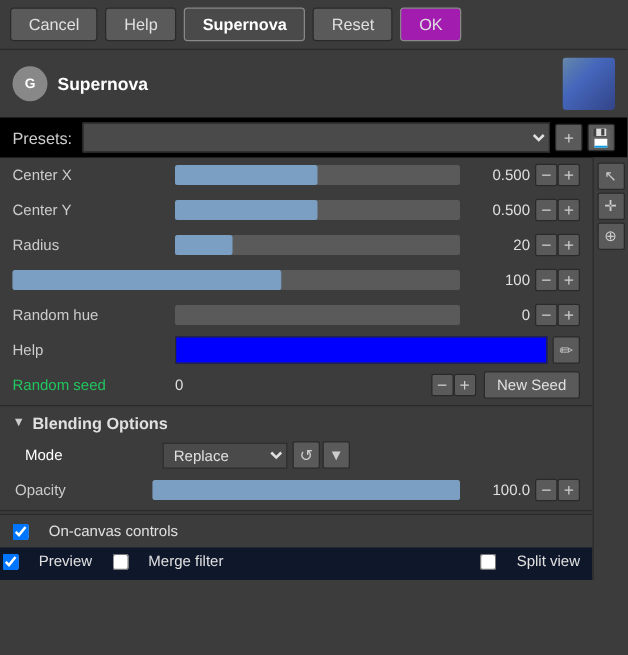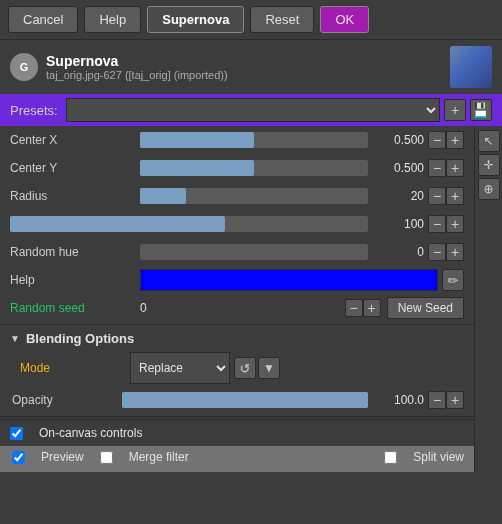--- a/index.html
+++ b/index.html
@@ -77,21 +77,21 @@
       width: 100%;
       height: 100%;
       background: linear-gradient(135deg, #6688aa 0%, #4466bb 40%, #334488 100%);
     }
 
     
     .presets-row {
       display: flex;
       align-items: center;
       padding: 4px 10px;
-      background: #6d28d9;
+      background: #000000;
       gap: 4px;
     }
     .presets-label { color: #ccc; margin-right: 4px; }
     .presets-select {
       flex: 1;
       background: #4a4a4a;
       border: 1px solid #2a2a2a;
       color: #e0e0e0;
       padding: 2px 4px;
       font-size: 12px;
@@ -244,31 +244,31 @@
     }
 
     .blend-row {
       display: flex;
       align-items: center;
       padding: 2px 10px 2px 20px;
       min-height: 28px;
     }
     .blend-label {
       width: 110px;
-      color: #eab308;
+      color: #ffffff;
       font-size: 12px;
       flex-shrink: 0;
     }
     .mode-select {
       background: #4a4a4a;
       border: 1px solid #2a2a2a;
       color: #e0e0e0;
       padding: 2px 4px;
       font-size: 12px;
-      height: 32px;
+      height: 21px;
       cursor: pointer;
       width: 100px;
     }
     .reset-mode-btn {
       width: 22px;
       height: 22px;
       background: #5a5a5a;
       border: 1px solid #2a2a2a;
       color: #ccc;
       display: flex;
@@ -347,22 +347,22 @@
     }
     .checkbox-label input[type="checkbox"] {
       width: 13px;
       height: 13px;
       cursor: pointer;
     }
 
     .bottom-row2 {
       display: flex;
       align-items: center;
-      padding: 4px 10px 8px 12px;
-      background: #737373;
+      padding: 4px 10px 8px 2px;
+      background: #0f172a;
       gap: 16px;
     }
 
     
     .main-content {
       display: flex;
     }
     .side-tools {
       width: 28px;
       background: #3c3c3c;
@@ -405,21 +405,20 @@
   <button>Reset</button>
   <button class="ok-btn">OK</button>
 </div>
 
 <div class="plugin-header">
   <div class="plugin-icon">
     <span>G</span>
   </div>
   <div class="plugin-title-block">
     <div class="plugin-title">Supernova</div>
-    <div class="plugin-subtitle">taj_orig.jpg-627 ([taj_orig] (imported))</div>
   </div>
   <div class="plugin-thumb">
     <div class="plugin-thumb-inner"></div>
   </div>
 </div>
 
 <div class="presets-row">
   <span class="presets-label">Presets:</span>
   <select class="presets-select"></select>
   <div class="icon-btn">+</div>

